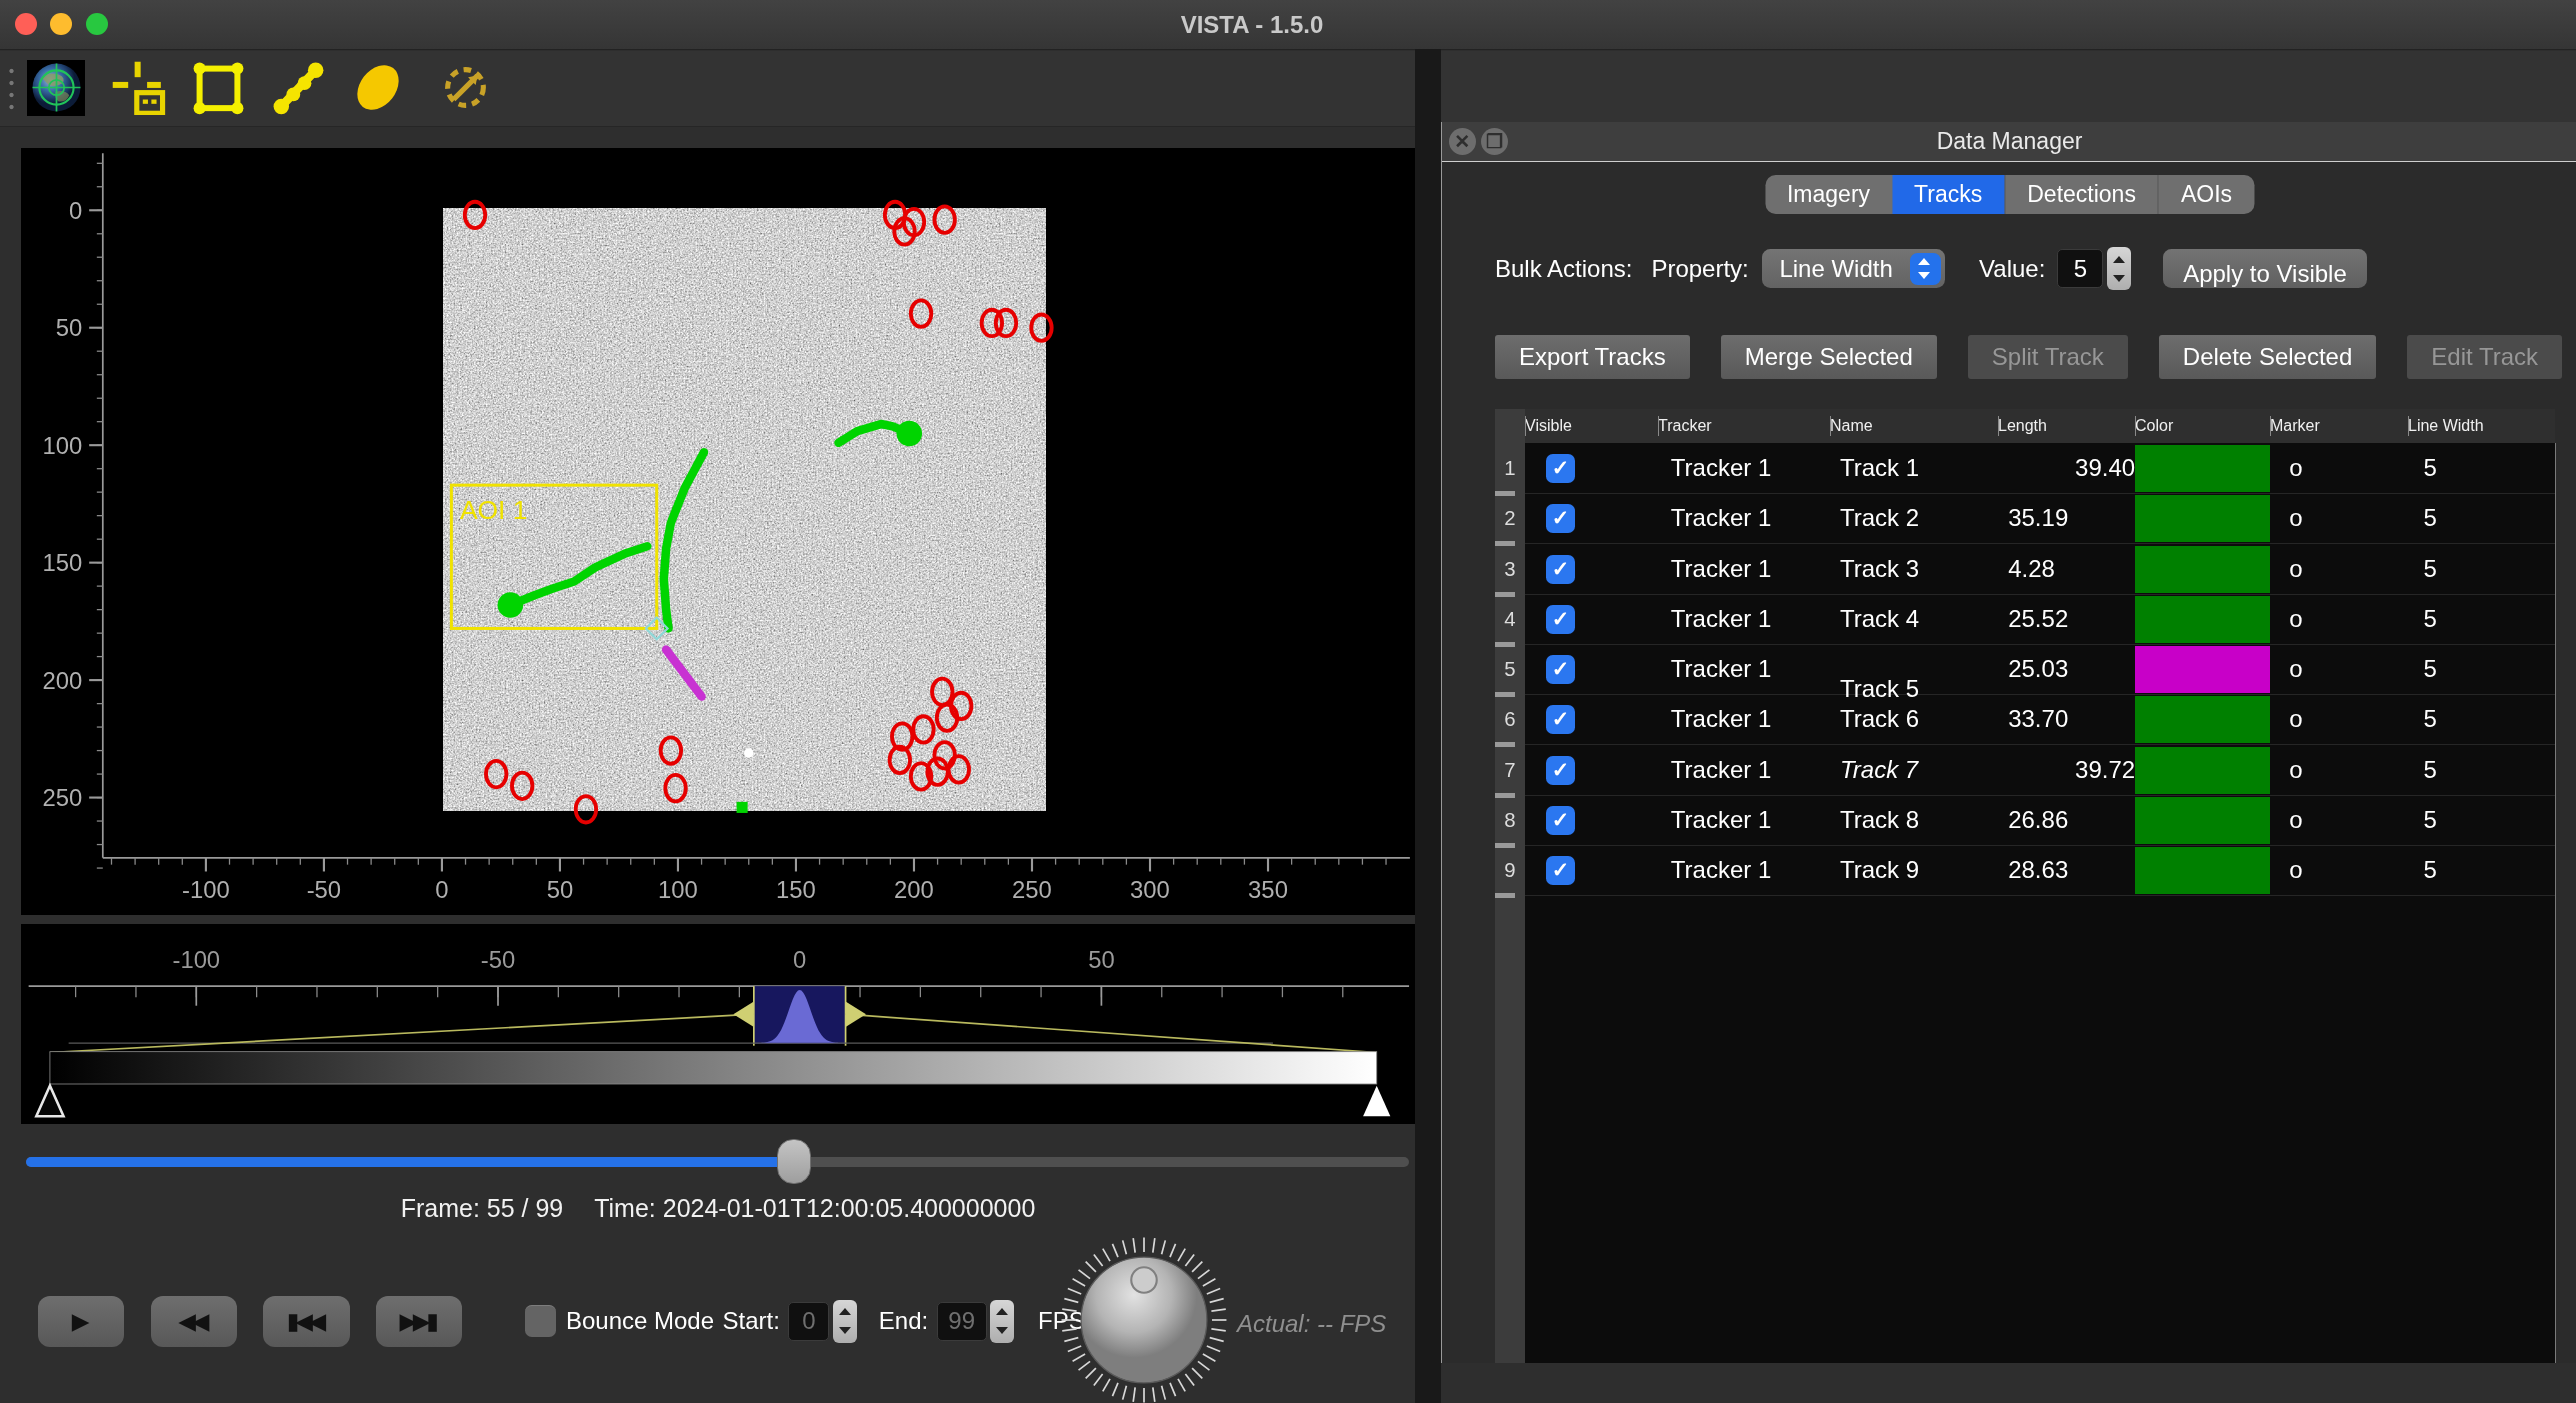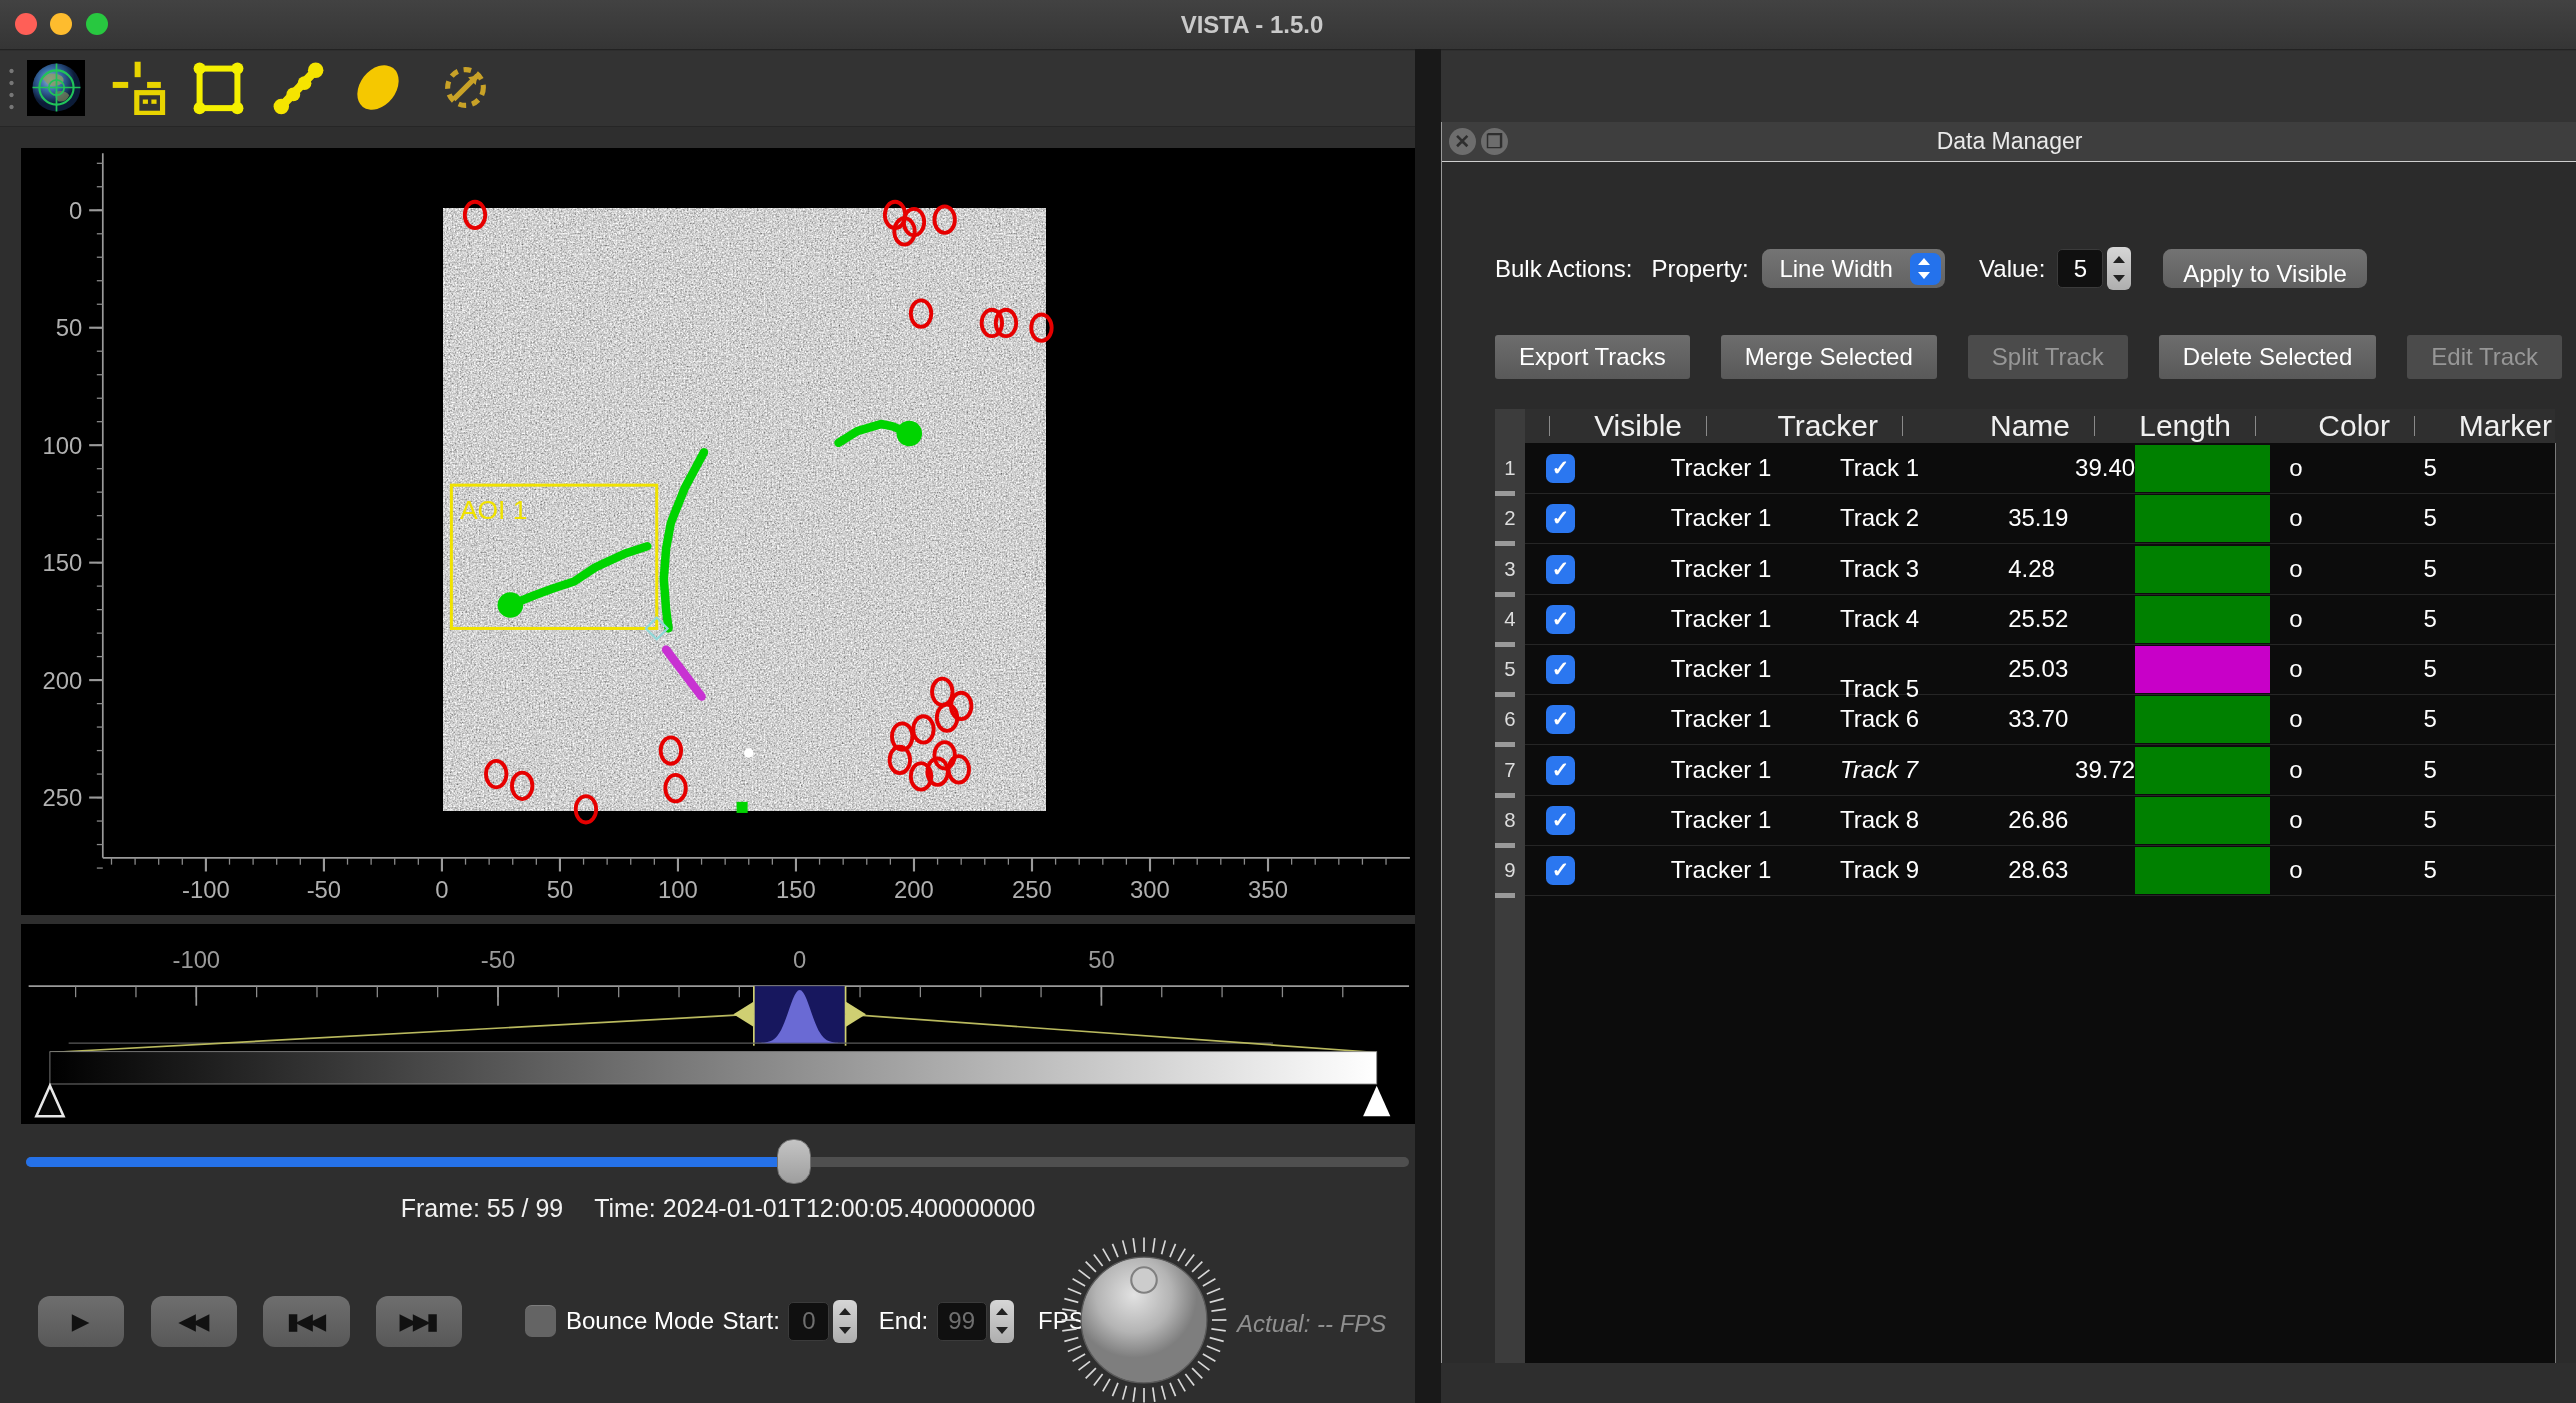--- a/index.html
+++ b/index.html
@@ -91,22 +91,22 @@
   #actions-row{position:absolute;left:53px;top:213px;display:flex;gap:31px;}
   .act-btn{height:44px;border-radius:3px;display:flex;align-items:center;
      padding:0 24px;font-size:24px;}
   .act-on{background:linear-gradient(#6d6d6d,#595959);color:#fff;}
   .act-off{background:#4b4b4b;color:#979797;}
 
   
   #tbl-gutter{position:absolute;left:53px;top:287px;width:30px;height:954px;background:#3c3c3c;}
   #tbl-header{position:absolute;left:83px;top:287px;width:1030px;height:34px;background:#2f2f2f;
      display:flex;}
-  .th{position:relative;height:34px;line-height:34px;text-align:right;font-size:30px;
-     color:#f0f0f0;overflow:hidden;white-space:nowrap;flex:0 0 auto;margin-left:24px;}
+  .th{position:relative;height:34px;line-height:34px;text-align:left;font-size:16px;
+     color:#f0f0f0;overflow:hidden;white-space:nowrap;flex:0 0 auto;}
   .th:before{content:"";position:absolute;left:0;top:6.8px;bottom:6.8px;border-left:1.7px solid #8a8a8a;}
   #tbl-body{position:absolute;left:83px;top:321px;width:1030px;height:920px;background:#0c0c0c;
      border-right:1.7px solid #7a7a7a;}
   .trow{position:absolute;left:0;width:100%;height:50px;border-bottom:0.9px solid #262626;display:flex;align-items:center;}
   .td{flex:0 0 auto;font-size:24px;color:#fff;white-space:nowrap;overflow:hidden;}
   .gcell{position:absolute;left:0;width:30px;height:50px;text-align:center;line-height:50px;
      font-size:20.4px;color:#ddd;}
   .gdash{position:absolute;left:0;bottom:-2.6px;width:20.4px;height:4.3px;background:#9a9a9a;}
   .cbx{width:29px;height:29px;border-radius:6.8px;background:#2b77f0;color:#fff;
      display:flex;align-items:center;justify-content:center;font-size:21px;font-weight:bold;
@@ -537,20 +537,26 @@
   <div id="dm-header">
     <div id="dm-title">Data Manager</div>
     <div class="hdr-btn" style="left:6.8px">
       <span>✕</span>
     </div>
     <div class="hdr-btn" style="left:39px">
       <span>❐</span>
     </div>
   </div>
 
+  <div id="tabs">
+      <div class="tab">Imagery</div>
+      <div class="tab active">Tracks</div>
+      <div class="tab">Detections</div>
+      <div class="tab">AOIs</div>
+    </div>
 
   <div id="bulk-row">
     <span class="lbl">Bulk Actions:</span>
     <span class="lbl" style="margin-left:19px">Property:</span>
     <div id="prop-dd">
       <span class="val">Line Width</span>
       <div id="dd-caps"></div>
     </div>
     <span class="lbl" style="margin-left:34px">Value:</span>
     <div class="spinbox" style="width:44px;margin-left:12px;color:#fff">5</div>

